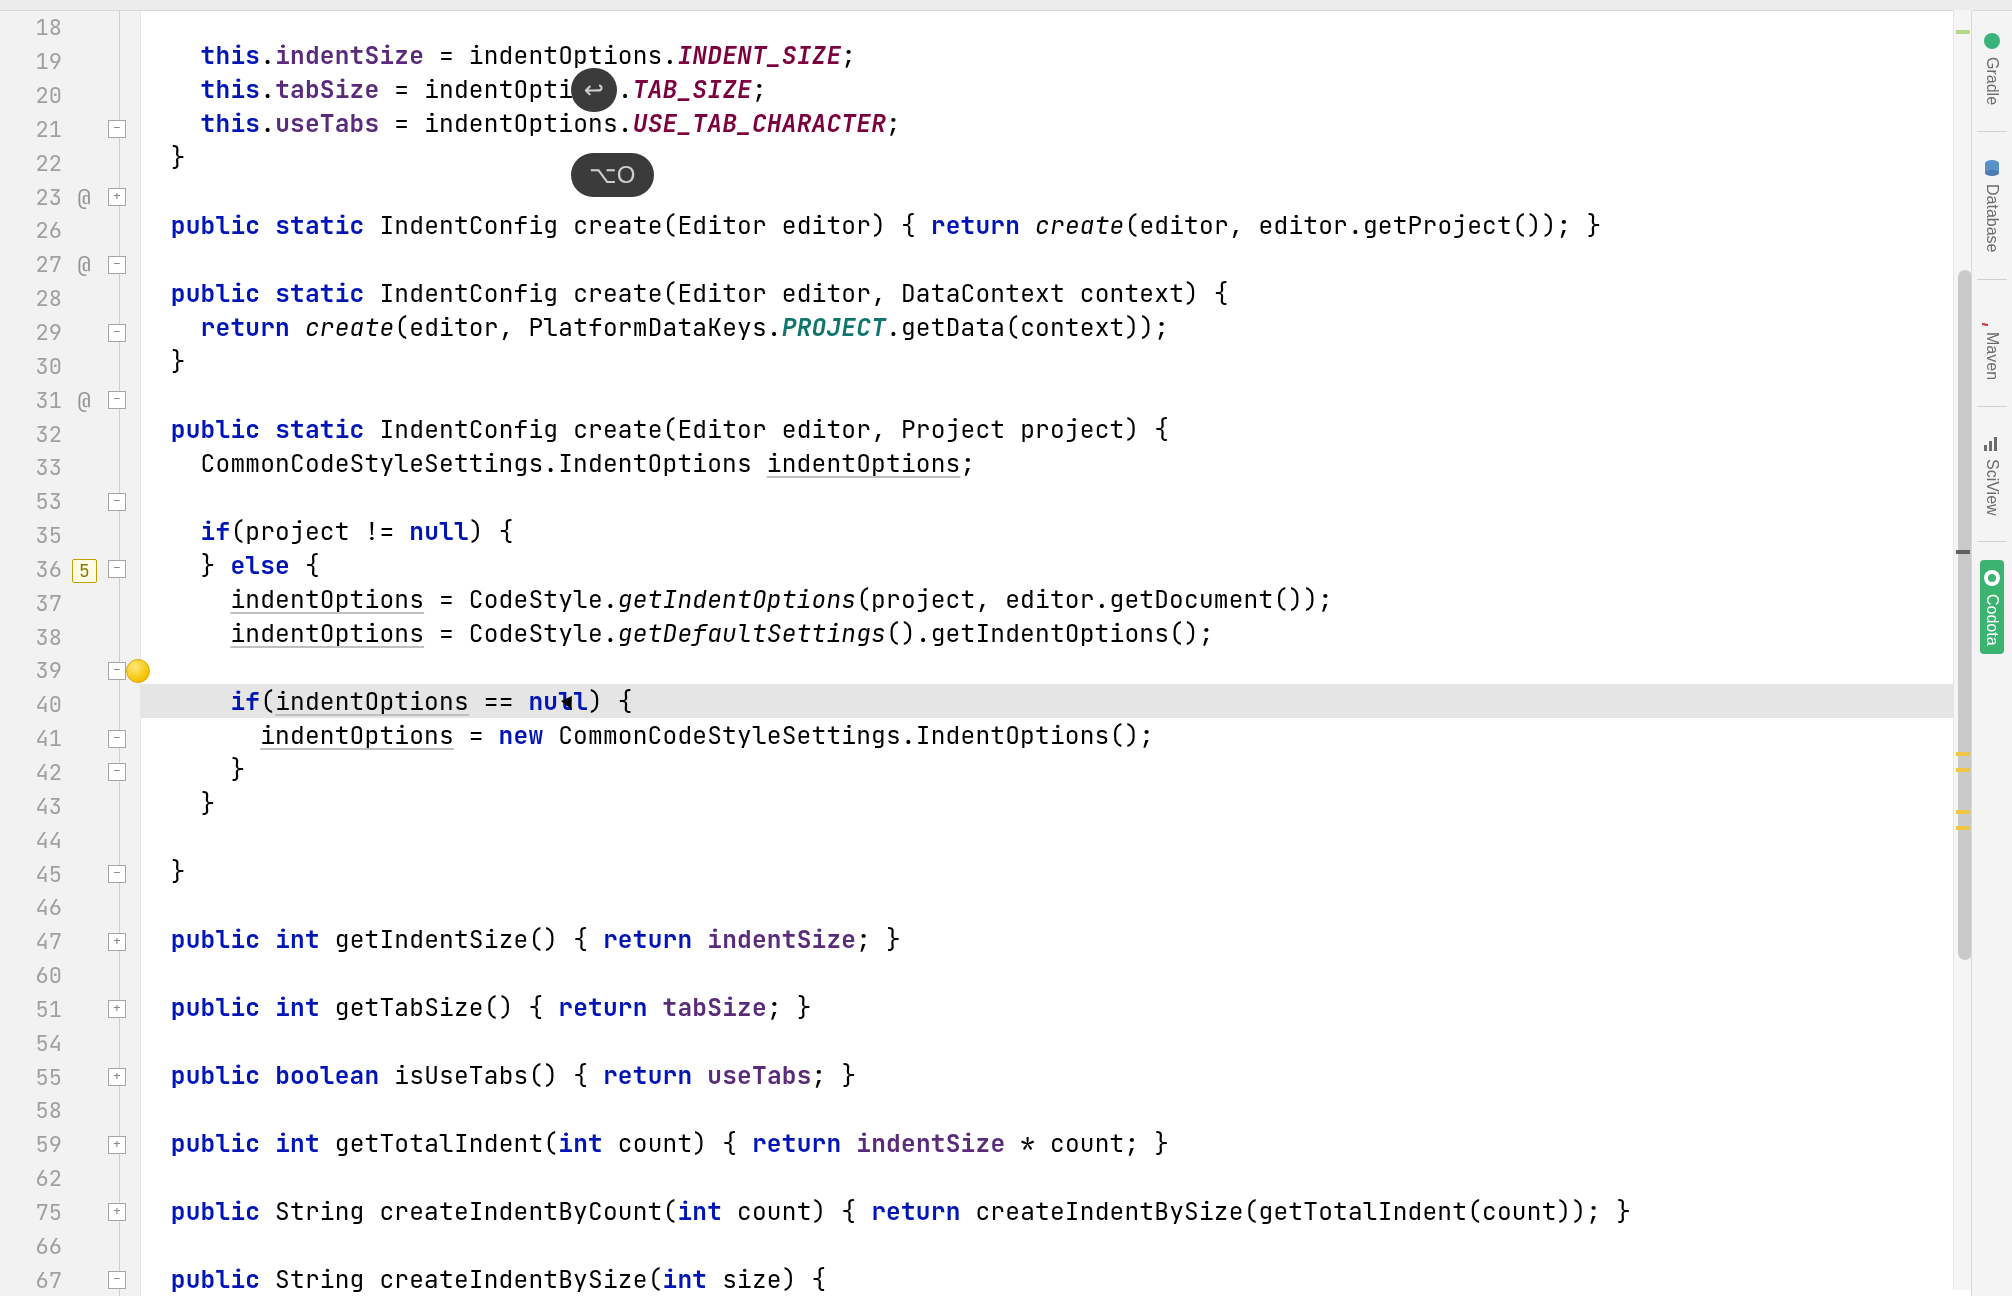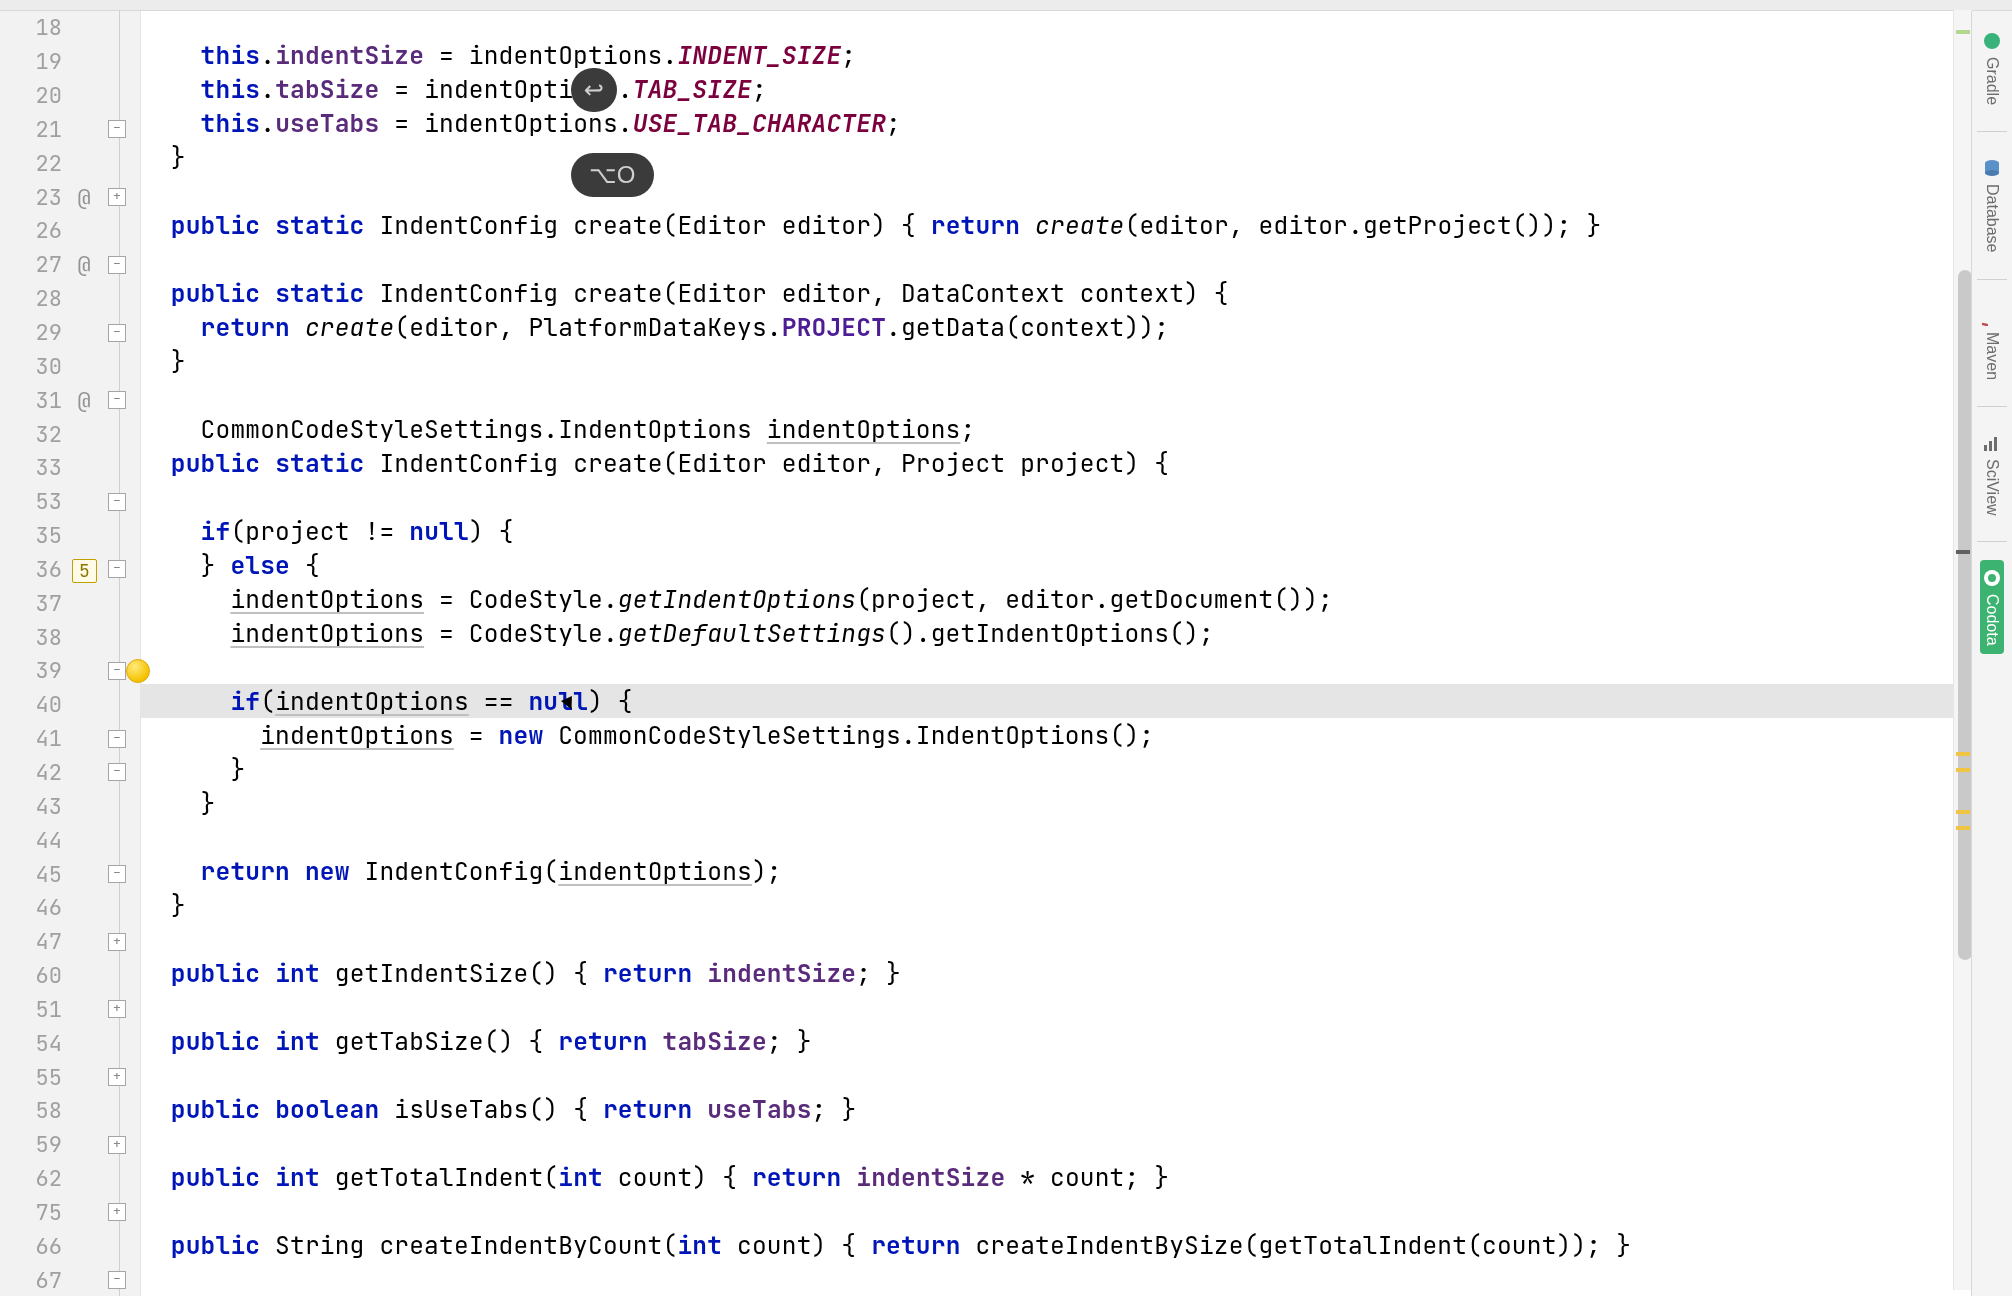--- a/index.html
+++ b/index.html
@@ -114,21 +114,21 @@
     padding-left: 0;
   }
   .code-line.cur {
     background: #e5e5e5;
   }
   .kw { color: #0015b7; font-weight: bold; }
   .field { color: #5b2b7b; font-weight: bold; }
   .ital { font-style: italic; }
   .under { text-decoration: underline; text-decoration-color: #bfbfbf; text-underline-offset: 4px; }
   .const { color: #7b003d; font-style: italic; font-weight: bold; }
-  .staticfield { color: #4c1d95; font-weight: bold;}
+  .staticfield { color: #0f766e; font-style: italic; font-weight: bold;}
 
   .right-rail {
     width: 40px;
     background: #f4f4f4;
     border-left: 1px solid #d8d8d8;
     display:flex;
     flex-direction: column;
     align-items: center;
     padding-top: 12px;
     gap: 18px;
@@ -496,34 +496,33 @@
     <div class="code-line"><span>    </span><span class="kw">this</span><span>.</span><span class="field">tabSize</span><span> = indentOptions.</span><span class="const">TAB_SIZE</span><span>;</span></div>
     <div class="code-line"><span>    </span><span class="kw">this</span><span>.</span><span class="field">useTabs</span><span> = indentOptions.</span><span class="const">USE_TAB_CHARACTER</span><span>;</span></div>
     <div class="code-line">  }</div>
     <div class="code-line"></div>
     <div class="code-line">  <span class="kw">public</span> <span class="kw">static</span><span> IndentConfig </span><span>create</span><span>(Editor editor) </span><span>{</span><span> </span><span class="kw">return</span><span> </span><span class="ital">create</span><span>(editor, editor.getProject()); </span><span>}</span></div>
     <div class="code-line"></div>
     <div class="code-line">  <span class="kw">public</span> <span class="kw">static</span><span> IndentConfig </span><span>create</span><span>(Editor editor, DataContext context) {</span></div>
     <div class="code-line">    <span class="kw">return</span><span> </span><span class="ital">create</span><span>(editor, PlatformDataKeys.</span><span class="staticfield">PROJECT</span><span>.getData(context));</span></div>
     <div class="code-line">  }</div>
     <div class="code-line"></div>
+    <div class="code-line">  <span class="kw">public</span> <span class="kw">static</span><span> IndentConfig </span><span>create</span><span>(Editor editor, Project project) {</span></div>
     <div class="code-line"><span>    CommonCodeStyleSettings.IndentOptions </span><span class="under">indentOptions</span><span>;</span></div>
-    <div class="code-line">  <span class="kw">public</span> <span class="kw">static</span><span> IndentConfig </span><span>create</span><span>(Editor editor, Project project) {</span></div>
     <div class="code-line"></div>
     <div class="code-line"><span>    </span><span class="kw">if</span><span>(project != </span><span class="kw">null</span><span>) {</span></div>
     <div class="code-line"><span>    } </span><span class="kw">else</span><span> {</span></div>
     <div class="code-line"><span>      </span><span class="under">indentOptions</span><span> = CodeStyle.</span><span class="ital">getIndentOptions</span><span>(project, editor.getDocument());</span></div>
     <div class="code-line"><span>      </span><span class="under">indentOptions</span><span> = CodeStyle.</span><span class="ital">getDefaultSettings</span><span>().getIndentOptions();</span></div>
     <div class="code-line"></div>
     <div class="code-line cur"><span>      </span><span class="kw">if</span><span>(</span><span class="under">indentOptions</span><span> == </span><span class="kw">null</span><span>) {</span></div>
     <div class="code-line"><span>        </span><span class="under">indentOptions</span><span> = </span><span class="kw">new</span><span> CommonCodeStyleSettings.IndentOptions();</span></div>
     <div class="code-line">      }</div>
     <div class="code-line">    }</div>
     <div class="code-line"></div>
-    <div class="code-line"><span>    </span><span class="kw">return</span><span> </span><span class="kw">new</span><span> IndentConfig(</span><span class="under">indentOptions</span><span>);</span></div>
     <div class="code-line">  }</div>
     <div class="code-line"></div>
     <div class="code-line">  <span class="kw">public</span><span> </span><span class="kw">int</span><span> </span><span>getIndentSize</span><span>() </span><span>{</span><span> </span><span class="kw">return</span><span> </span><span class="field">indentSize</span><span>; </span><span>}</span></div>
     <div class="code-line"></div>
     <div class="code-line">  <span class="kw">public</span><span> </span><span class="kw">int</span><span> </span><span>getTabSize</span><span>() </span><span>{</span><span> </span><span class="kw">return</span><span> </span><span class="field">tabSize</span><span>; </span><span>}</span></div>
     <div class="code-line"></div>
     <div class="code-line">  <span class="kw">public</span><span> </span><span class="kw">boolean</span><span> </span><span>isUseTabs</span><span>() </span><span>{</span><span> </span><span class="kw">return</span><span> </span><span class="field">useTabs</span><span>; </span><span>}</span></div>
     <div class="code-line"></div>
     <div class="code-line">  <span class="kw">public</span><span> </span><span class="kw">int</span><span> </span><span>getTotalIndent</span><span>(</span><span class="kw">int</span><span> count) </span><span>{</span><span> </span><span class="kw">return</span><span> </span><span class="field">indentSize</span><span> * count; </span><span>}</span></div>
     <div class="code-line"></div>

